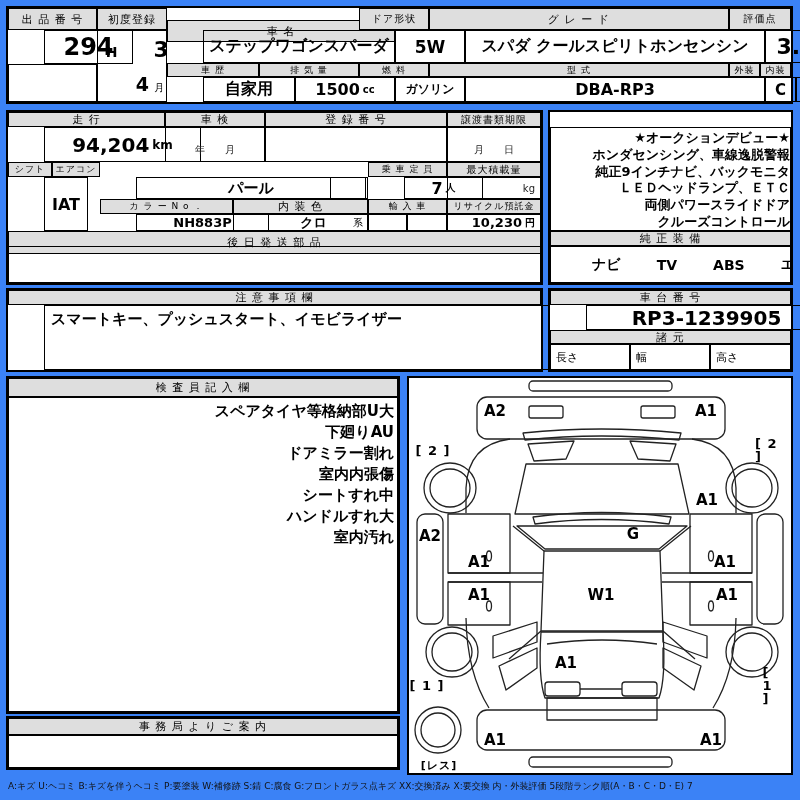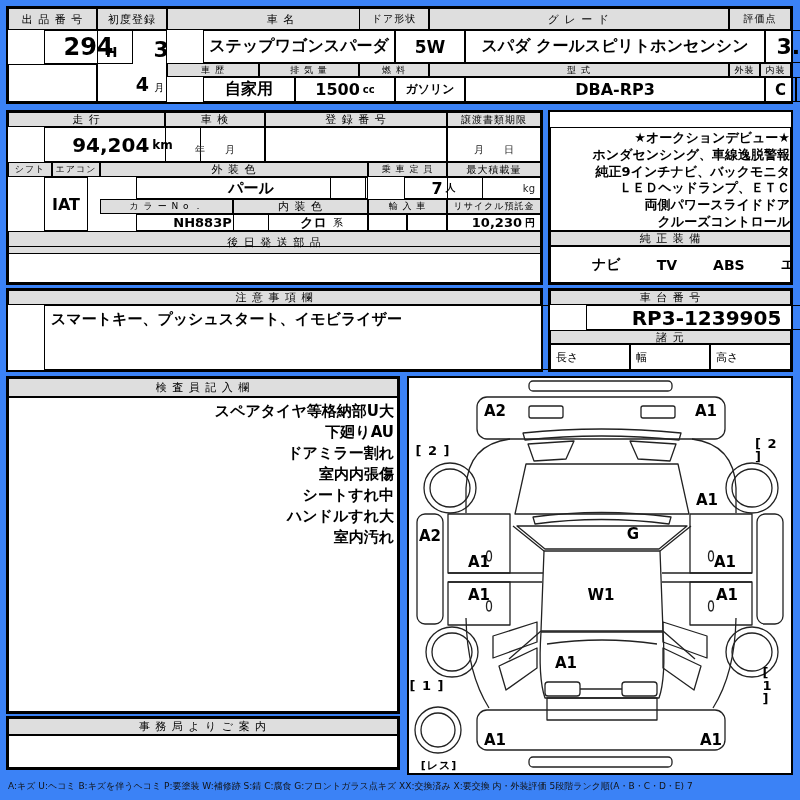--- a/index.html
+++ b/index.html
@@ -36,21 +36,21 @@
     <div class="c h" style="left:0;top:0;width:89px;height:22px">出 品 番 号</div>
     <div class="c v f24" style="left:0;top:22px;width:89px;height:34px">294</div>
     <div class="c" style="left:0;top:56px;width:89px;height:38px"></div>
 
     <div class="c h" style="left:89px;top:0;width:70px;height:22px">初度登録</div>
     <div class="c regstack" style="left:89px;top:22px;width:70px;height:72px">
       <div><span class="v f14">H</span><span class="v f22">31</span><span class="f10">年</span></div>
       <div><span class="v f19">4</span> <span class="f10">月</span></div>
     </div>
 
-    <div class="c h" style="left:159px;top:0;width:228px;height:22px">車  名</div>
+    <div class="c h" style="left:159px;top:12px;width:228px;height:22px">車  名</div>
     <div class="c v f16" style="left:159px;top:22px;width:192px;height:33px">ステップワゴンスパーダ</div>
     <div class="c h f9" style="left:159px;top:55px;width:92px;height:14px">車 歴</div>
     <div class="c v f16" style="left:159px;top:69px;width:92px;height:25px">自家用</div>
     <div class="c h f9" style="left:251px;top:55px;width:100px;height:14px">排 気 量</div>
     <div class="c v" style="left:251px;top:69px;width:100px;height:25px">
         <span class="f16">1500</span>
         <span class="u">cc</span>
       </div>
 
     <div class="c h f10" style="left:351px;top:0;width:70px;height:22px">ドア形状</div>
@@ -79,40 +79,39 @@
       </div>
     <div class="c h" style="left:157px;top:0;width:100px;height:15px">車 検</div>
     <div class="c dim" style="left:157px;top:15px;width:100px;height:35px;align-items:flex-end;padding-bottom:4px">年　　月</div>
     <div class="c h" style="left:257px;top:0;width:182px;height:15px">登 録 番 号</div>
     <div class="c" style="left:257px;top:15px;width:182px;height:35px"></div>
     <div class="c h f10" style="left:439px;top:0;width:94px;height:15px">譲渡書類期限</div>
     <div class="c dim" style="left:439px;top:15px;width:94px;height:35px;align-items:flex-end;padding-bottom:4px">月　　日</div>
 
     <div class="c h f9" style="left:0;top:50px;width:44px;height:15px">シフト</div>
     <div class="c h f9" style="left:44px;top:50px;width:48px;height:15px">エアコン</div>
-    <div class="c h" style="left:92px;top:50px;width:268px;height:15px">外 装 色</div>
     <div class="c h f9" style="left:360px;top:50px;width:79px;height:15px">乗 車 定 員</div>
     <div class="c h f10" style="left:439px;top:50px;width:94px;height:15px">最大積載量</div>
 
     <div class="c v f16" style="left:0;top:65px;width:44px;height:54px">IAT</div>
     <div class="c v f15" style="left:92px;top:65px;width:230px;height:22px">パール</div>
     <div class="c" style="left:322px;top:65px;width:38px;height:22px"></div>
     <div class="c v" style="left:360px;top:65px;width:79px;height:22px">
         <span class="f16">7</span>
         <span class="u">人</span>
       </div>
     <div class="c right dim" style="left:439px;top:65px;width:94px;height:22px">kg</div>
 
     <div class="c h f9" style="left:92px;top:87px;width:133px;height:15px">カ ラ ー N o ．</div>
     <div class="c h" style="left:225px;top:87px;width:135px;height:15px">内 装 色</div>
     <div class="c h f9" style="left:360px;top:87px;width:79px;height:15px">輸 入 車</div>
     <div class="c h f9" style="left:439px;top:87px;width:94px;height:15px">リサイクル預託金</div>
 
     <div class="c v f13" style="left:92px;top:102px;width:133px;height:17px">NH883P</div>
-    <div class="c" style="left:225px;top:102px;width:135px;height:17px;justify-content:space-between;padding:0 24px">
+    <div class="c" style="left:225px;top:102px;width:135px;height:17px;justify-content:space-between;padding:0 4px">
         <span></span>
         <span class="v f13">クロ</span>
         <span class="f10">系</span>
       </div>
     <div class="c" style="left:360px;top:102px;width:39px;height:17px"></div>
     <div class="c" style="left:399px;top:102px;width:40px;height:17px"></div>
     <div class="c right" style="left:439px;top:102px;width:94px;height:17px">
         <span class="v f13">10,230</span>
         <span class="u f10">円</span>
       </div>

